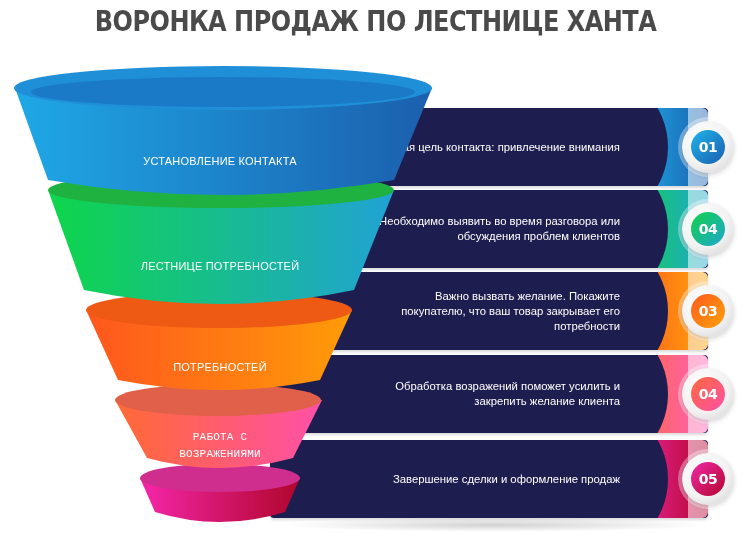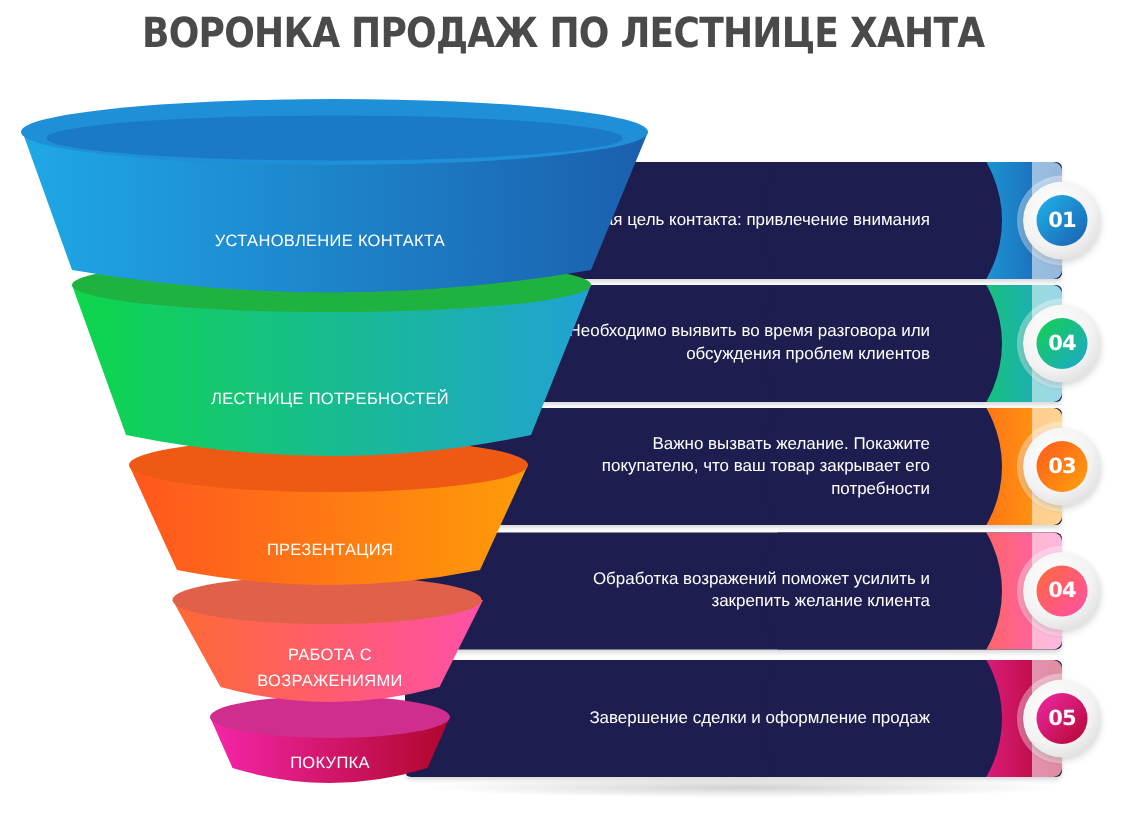--- a/index.html
+++ b/index.html
@@ -152,19 +152,18 @@
     <path d="M48 190 L84 290 Q220 318 354 290 L394 190 Z" fill="url(#g2)"></path>
     <ellipse cx="221" cy="190" rx="173" ry="18" fill="#1fb240"></ellipse>
 
     <path d="M15 88 L48 180 Q221 210 394 180 L432 88 Z" fill="url(#g1)"></path>
     <ellipse cx="223" cy="88" rx="209" ry="22" fill="#1f8fd8"></ellipse>
     <ellipse cx="223" cy="92" rx="192" ry="15" fill="#1a70c0" opacity="0.7"></ellipse>
   </svg>
 
   <div class="flabel" style="left:60px; top:153px; width:320px;">УСТАНОВЛЕНИЕ КОНТАКТА</div>
   <div class="flabel" style="left:60px; top:258px; width:320px;">ЛЕСТНИЦЕ ПОТРЕБНОСТЕЙ</div>
-  <div class="flabel" style="left:60px; top:359px; width:320px;">ПРЕЗЕНТАЦИЯ</div>
-  <div class="flabel" style="left:110px; top:429px; width:220px;">
+  <div class="flabel" style="left:60px; top:359px; width:320px;">ПОТРЕБНОСТЕЙ</div>
+  <div class="flabel" style="left:110px; top:429px; width:220px;font-family:Liberation Mono, monospace;">
     <div>РАБОТА С</div>
     <div>ВОЗРАЖЕНИЯМИ</div>
   </div>
-  <div class="flabel" style="left:110px; top:501px; width:220px;">ПОКУПКА</div>
 </div>
 
 </body></html>

